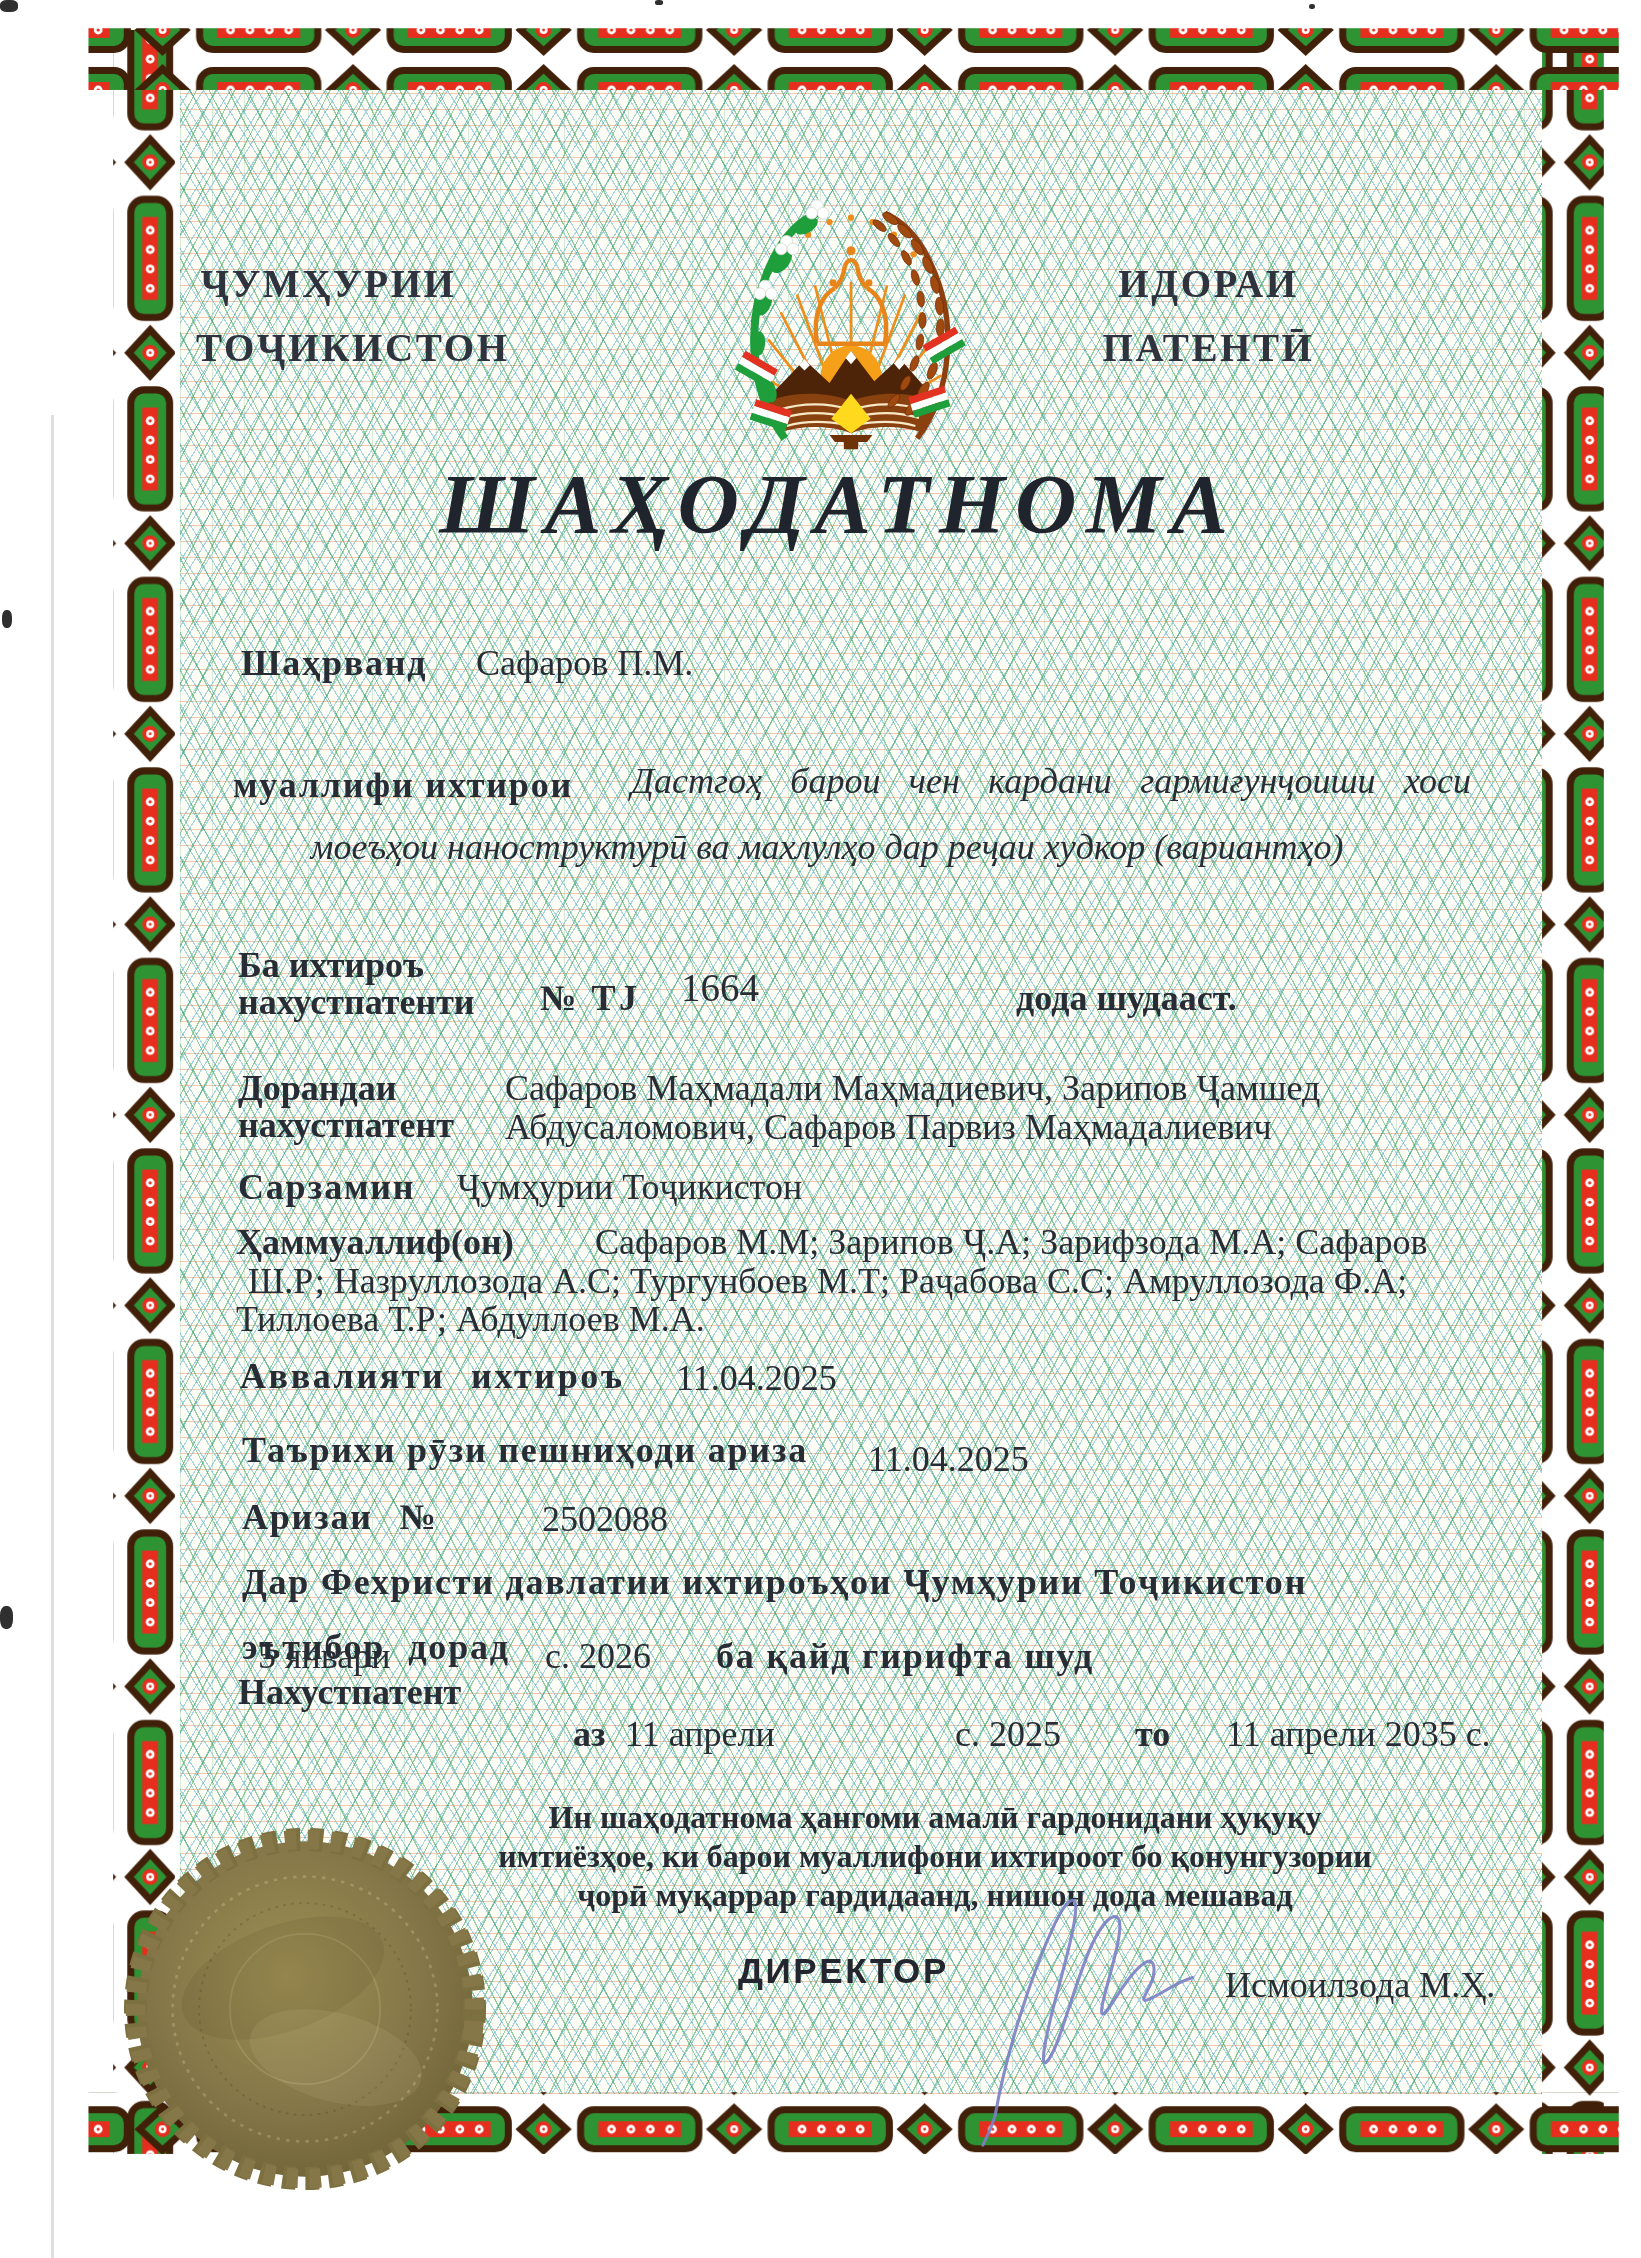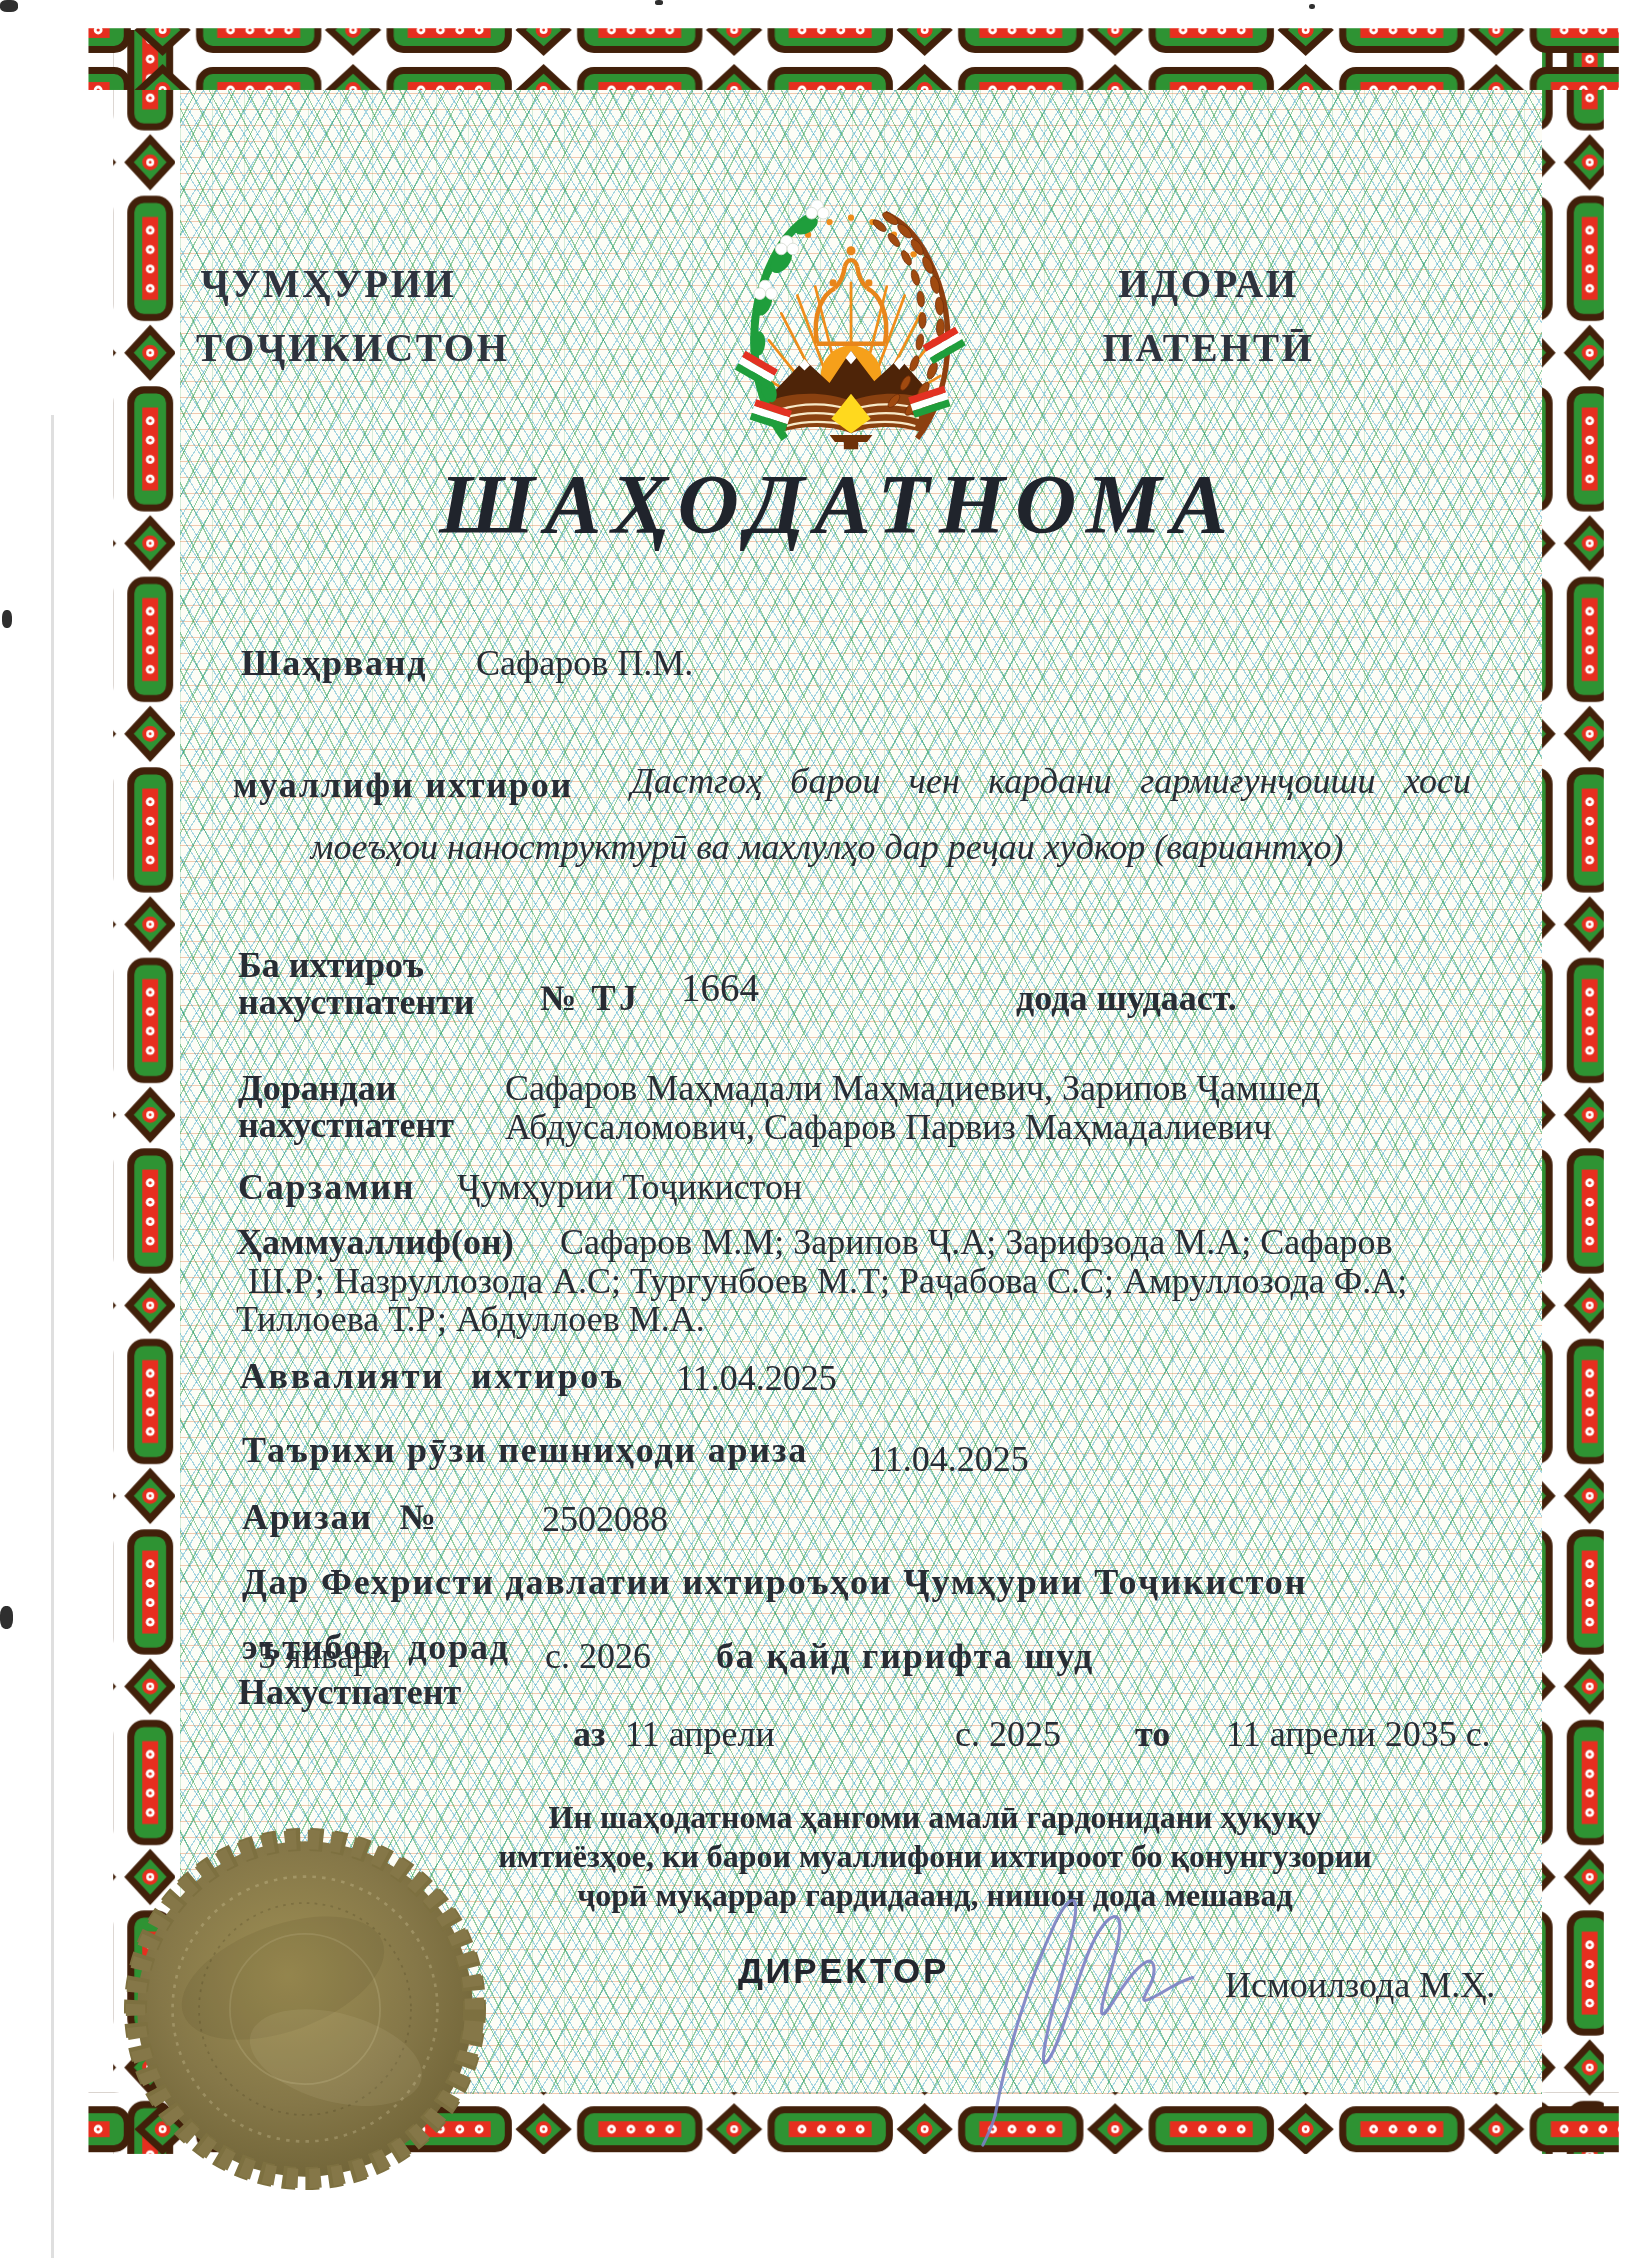--- a/index.html
+++ b/index.html
@@ -232,21 +232,21 @@
 
   <span class="t b" style="left:238px;top:1069px;">Дорандаи</span>
   <span class="t b" style="left:238px;top:1106px;">нахустпатент</span>
   <span class="t" style="left:505px;top:1069px;">Сафаров Маҳмадали Маҳмадиевич, Зарипов Ҷамшед</span>
   <span class="t" style="left:505px;top:1108px;">Абдусаломович, Сафаров Парвиз Маҳмадалиевич</span>
 
   <span class="t b ls" style="left:238px;top:1168px;">Сарзамин</span>
   <span class="t" style="left:457px;top:1168px;">Ҷумҳурии Тоҷикистон</span>
 
   <span class="t b" style="left:236px;top:1223px;">Ҳаммуаллиф(он)</span>
-  <span class="t" style="left:560px;top:1223px;">Сафаров М.М; Зарипов Ҷ.А; Зарифзода М.А; Сафаров</span>
+  <span class="t" style="left:595px;top:1223px;">Сафаров М.М; Зарипов Ҷ.А; Зарифзода М.А; Сафаров</span>
   <span class="t" style="left:236px;top:1262px;margin-left:12px;">Ш.Р; Назруллозода А.С; Тургунбоев М.Т; Раҷабова С.С; Амруллозода Ф.А;</span>
   <span class="t" style="left:236px;top:1300px;">Тиллоева Т.Р; Абдуллоев М.А.</span>
 
   <span class="t b" style="left:240px;top:1357px;letter-spacing:2.6px;word-spacing:14px;">Аввалияти ихтироъ</span>
   <span class="t" style="left:676px;top:1359px;">11.04.2025</span>
 
   <span class="t b ls" style="left:242px;top:1431px;">Таърихи рӯзи пешниҳоди ариза</span>
   <span class="t" style="left:868px;top:1440px;">11.04.2025</span>
 
   <span class="t b" style="left:242px;top:1498px;word-spacing:16px;letter-spacing:1.8px;">Аризаи №</span>

